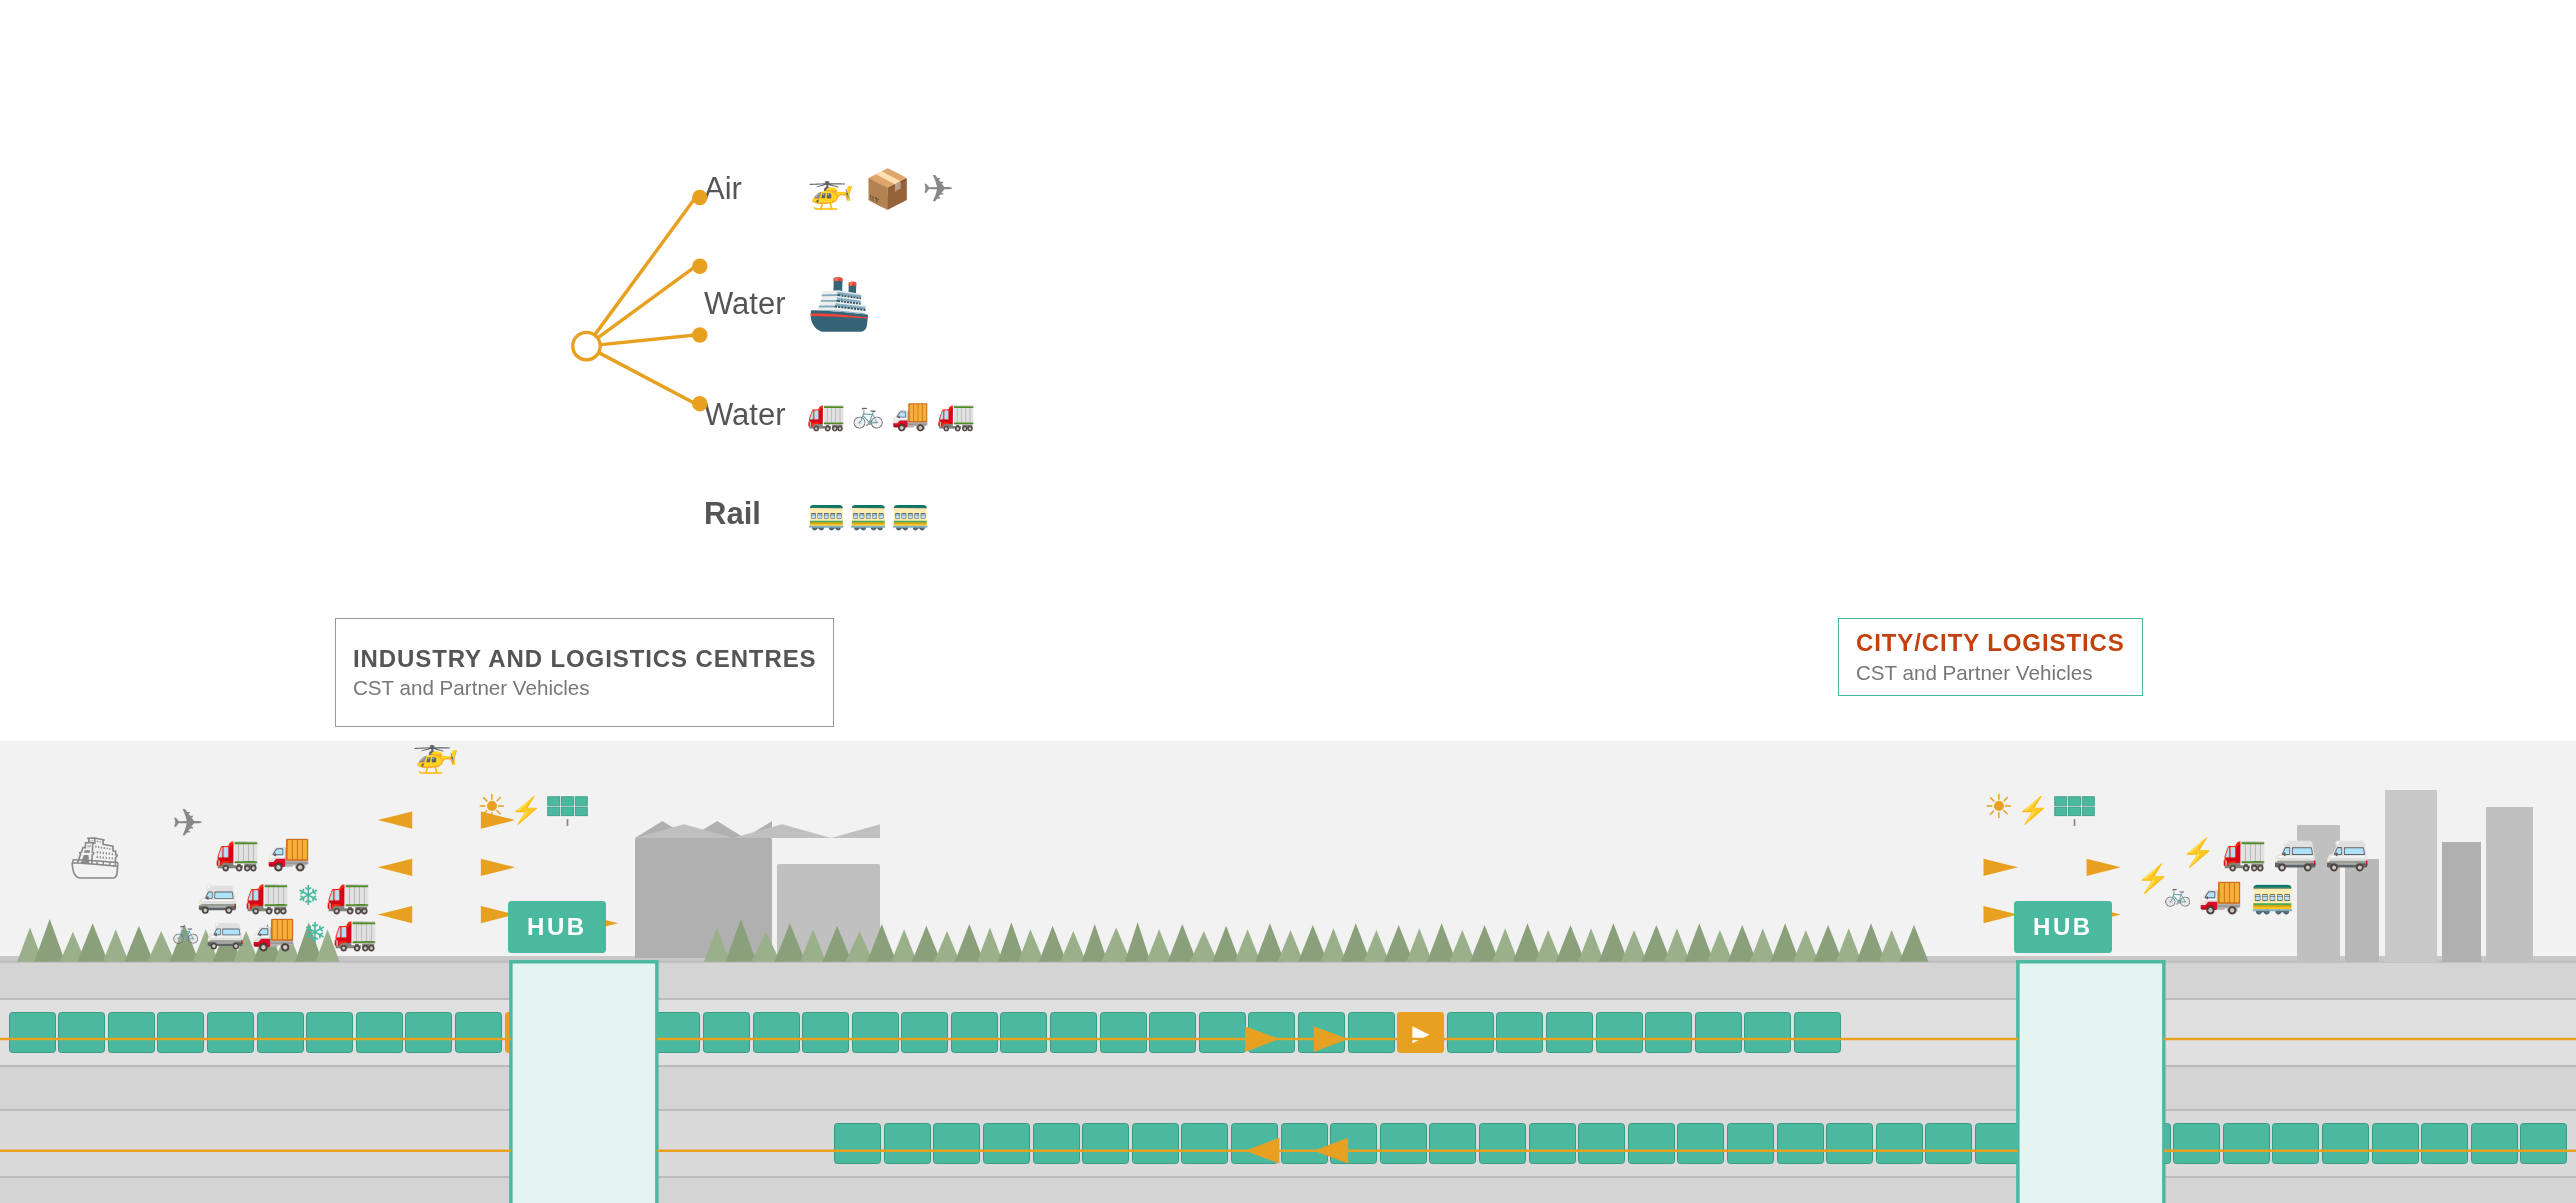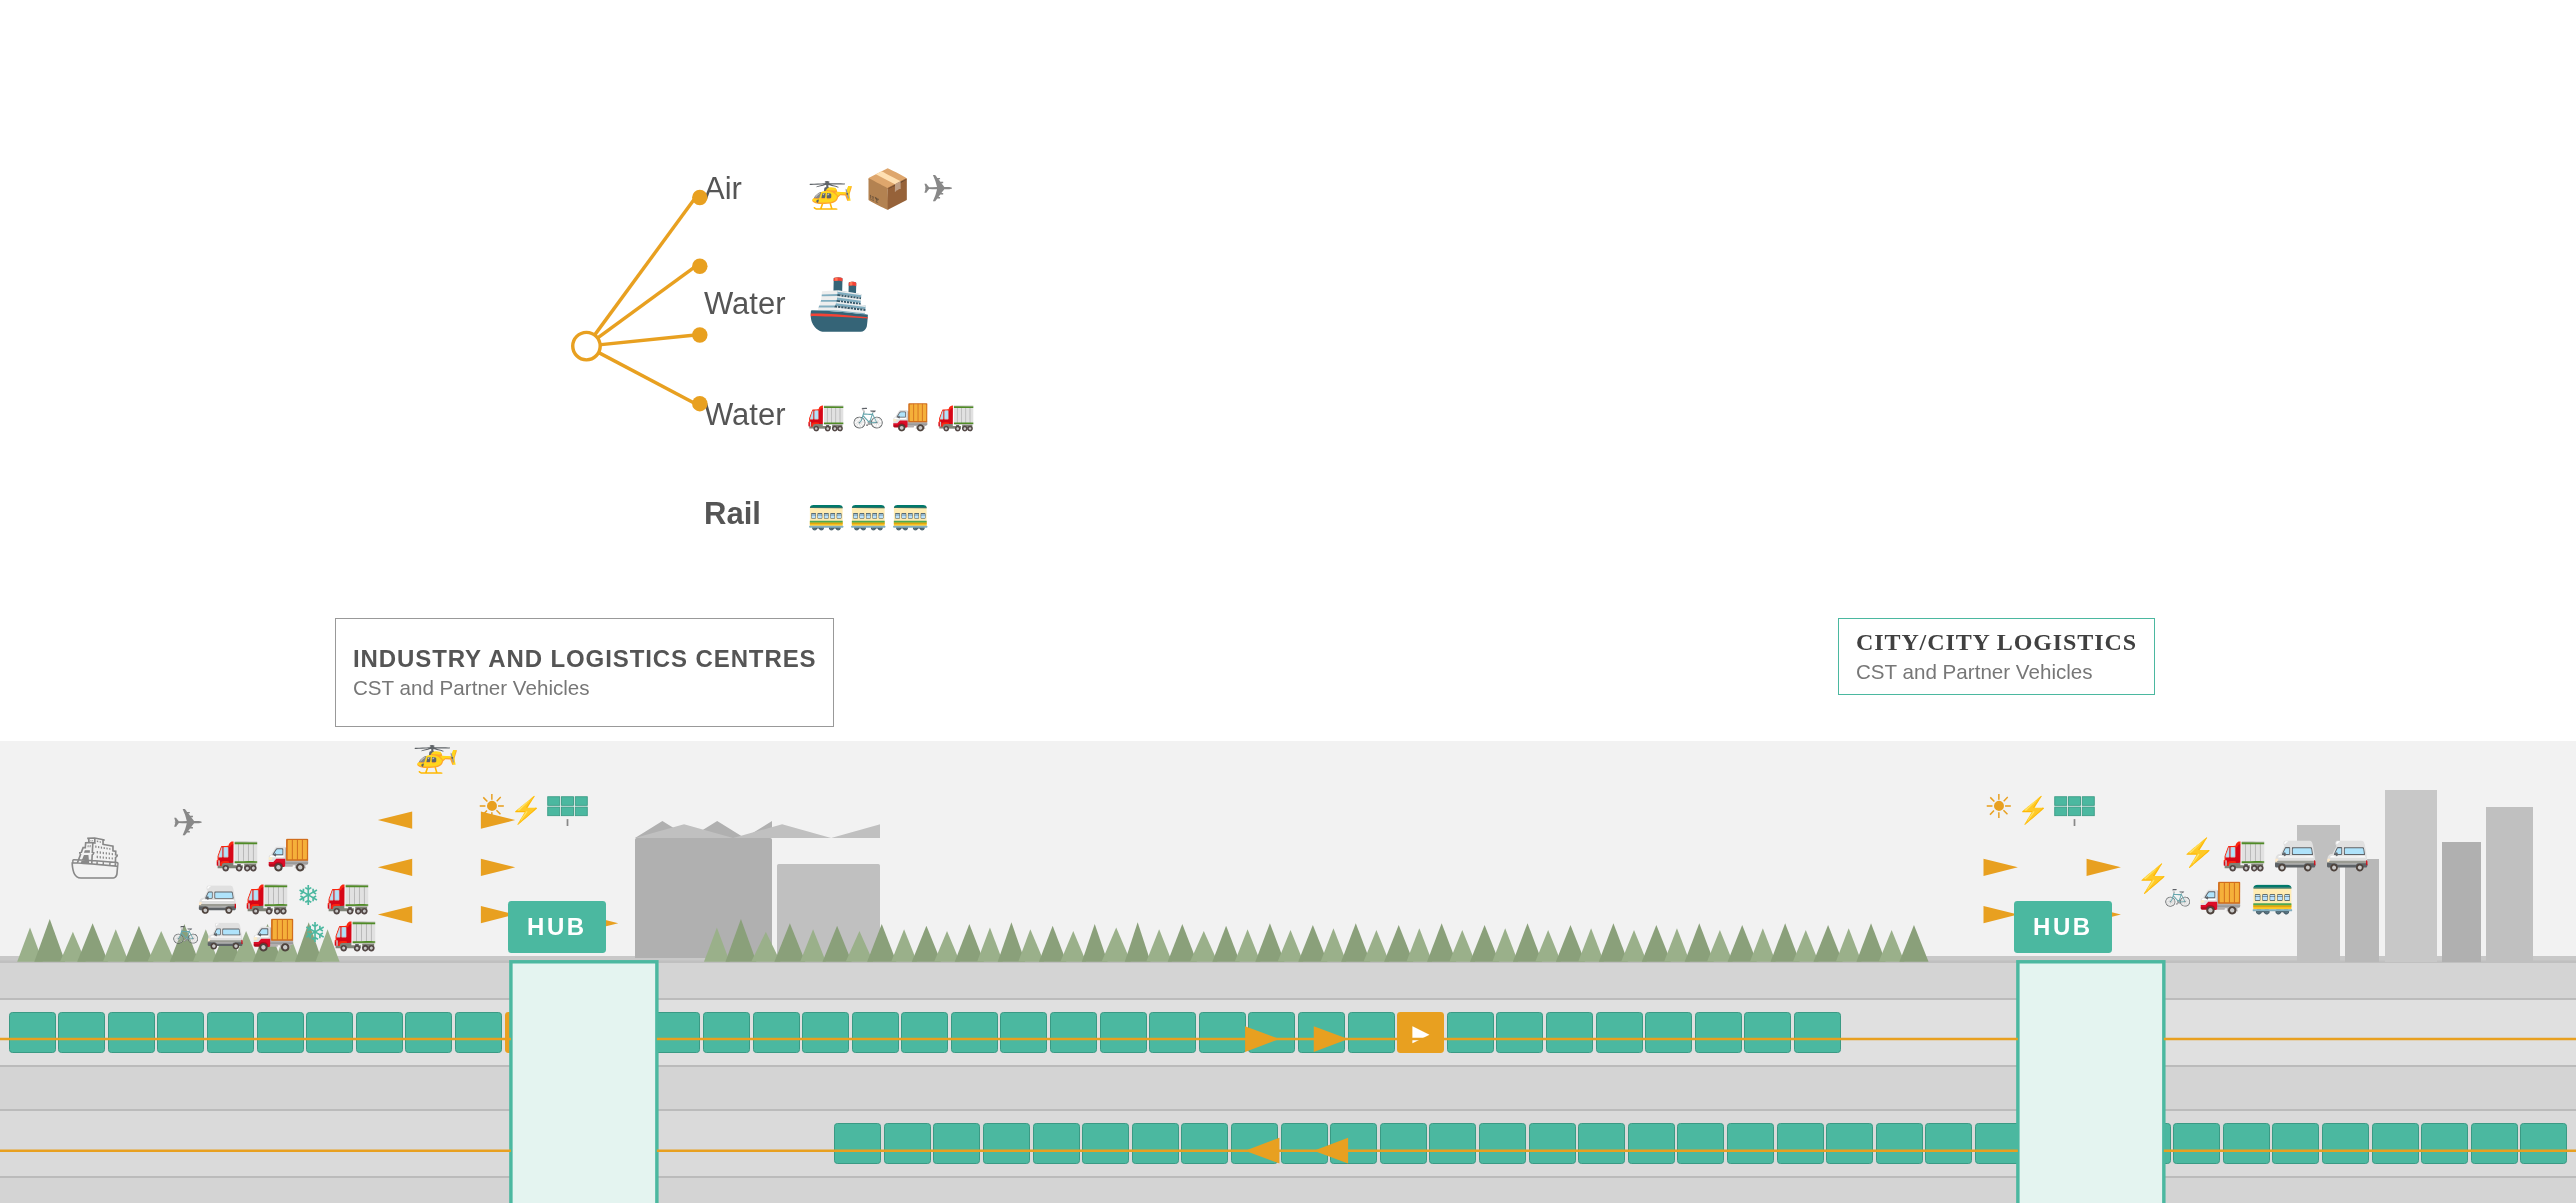--- a/index.html
+++ b/index.html
@@ -59,24 +59,23 @@
 
     .label-box-subtitle {
       font-size: 20.6px;
       color: #777;
       margin-top: 3.4px;
     }
 
     .label-box-title-teal {
       font-size: 24px;
       font-weight: bold;
-      color: #404040;
+      color: #c2410c;
       letter-spacing: 0.9px;
       text-transform: uppercase;
-      font-family: Liberation Serif, serif;
     }
   </style>
 </head>
 <body>
 
 <div class="diagram-container">
 
   <svg class="connection-svg" viewBox="0 0 3000 1402" xmlns="http://www.w3.org/2000/svg">
 
     <line x1="683" y1="403" x2="810" y2="230" stroke="#e8a020" stroke-width="4"></line>

